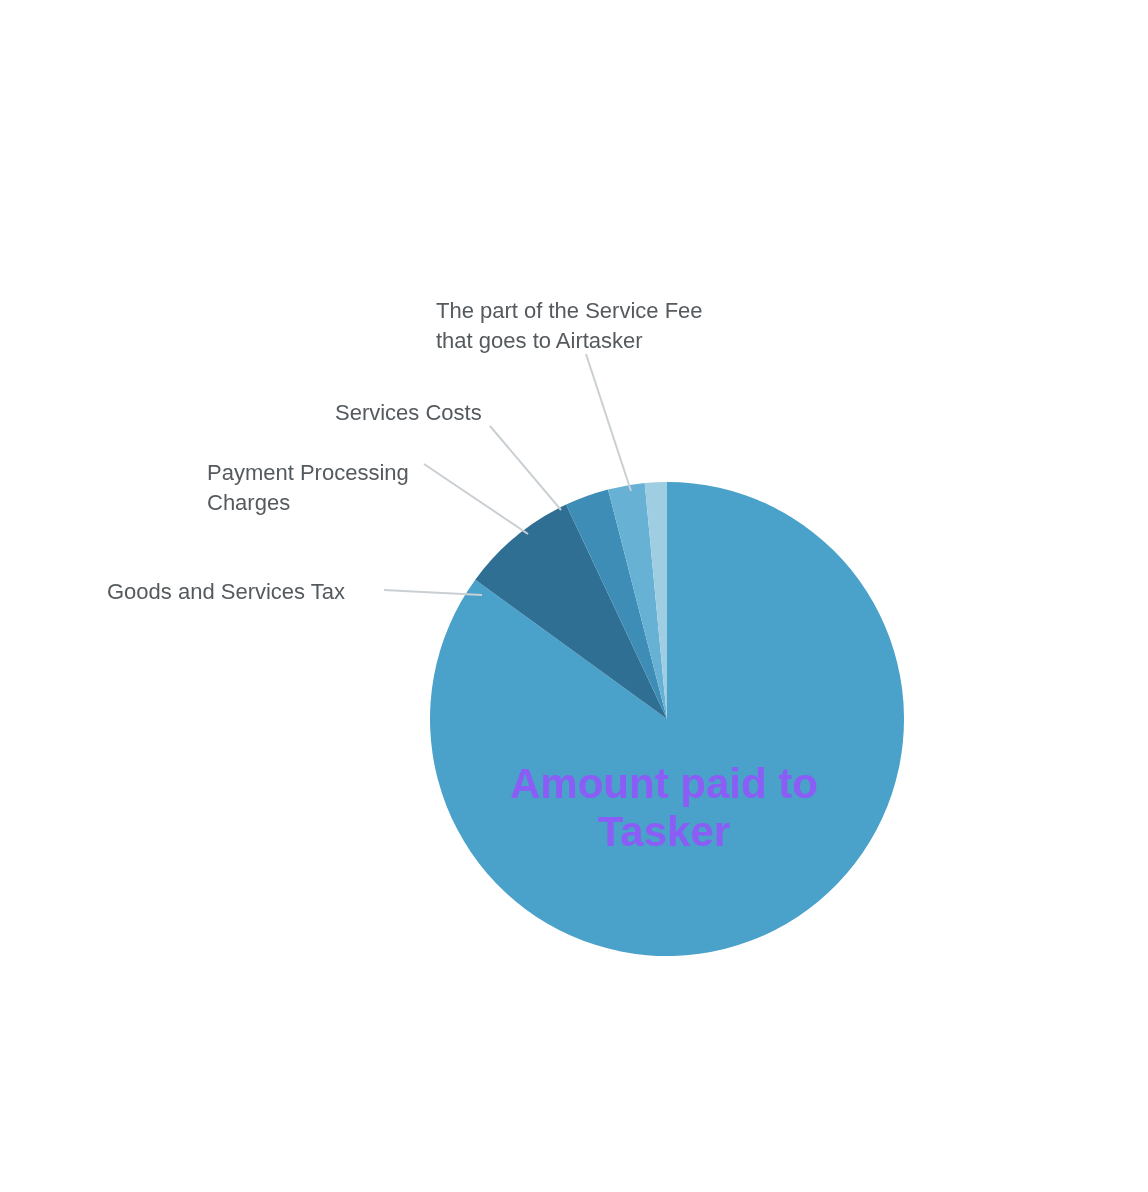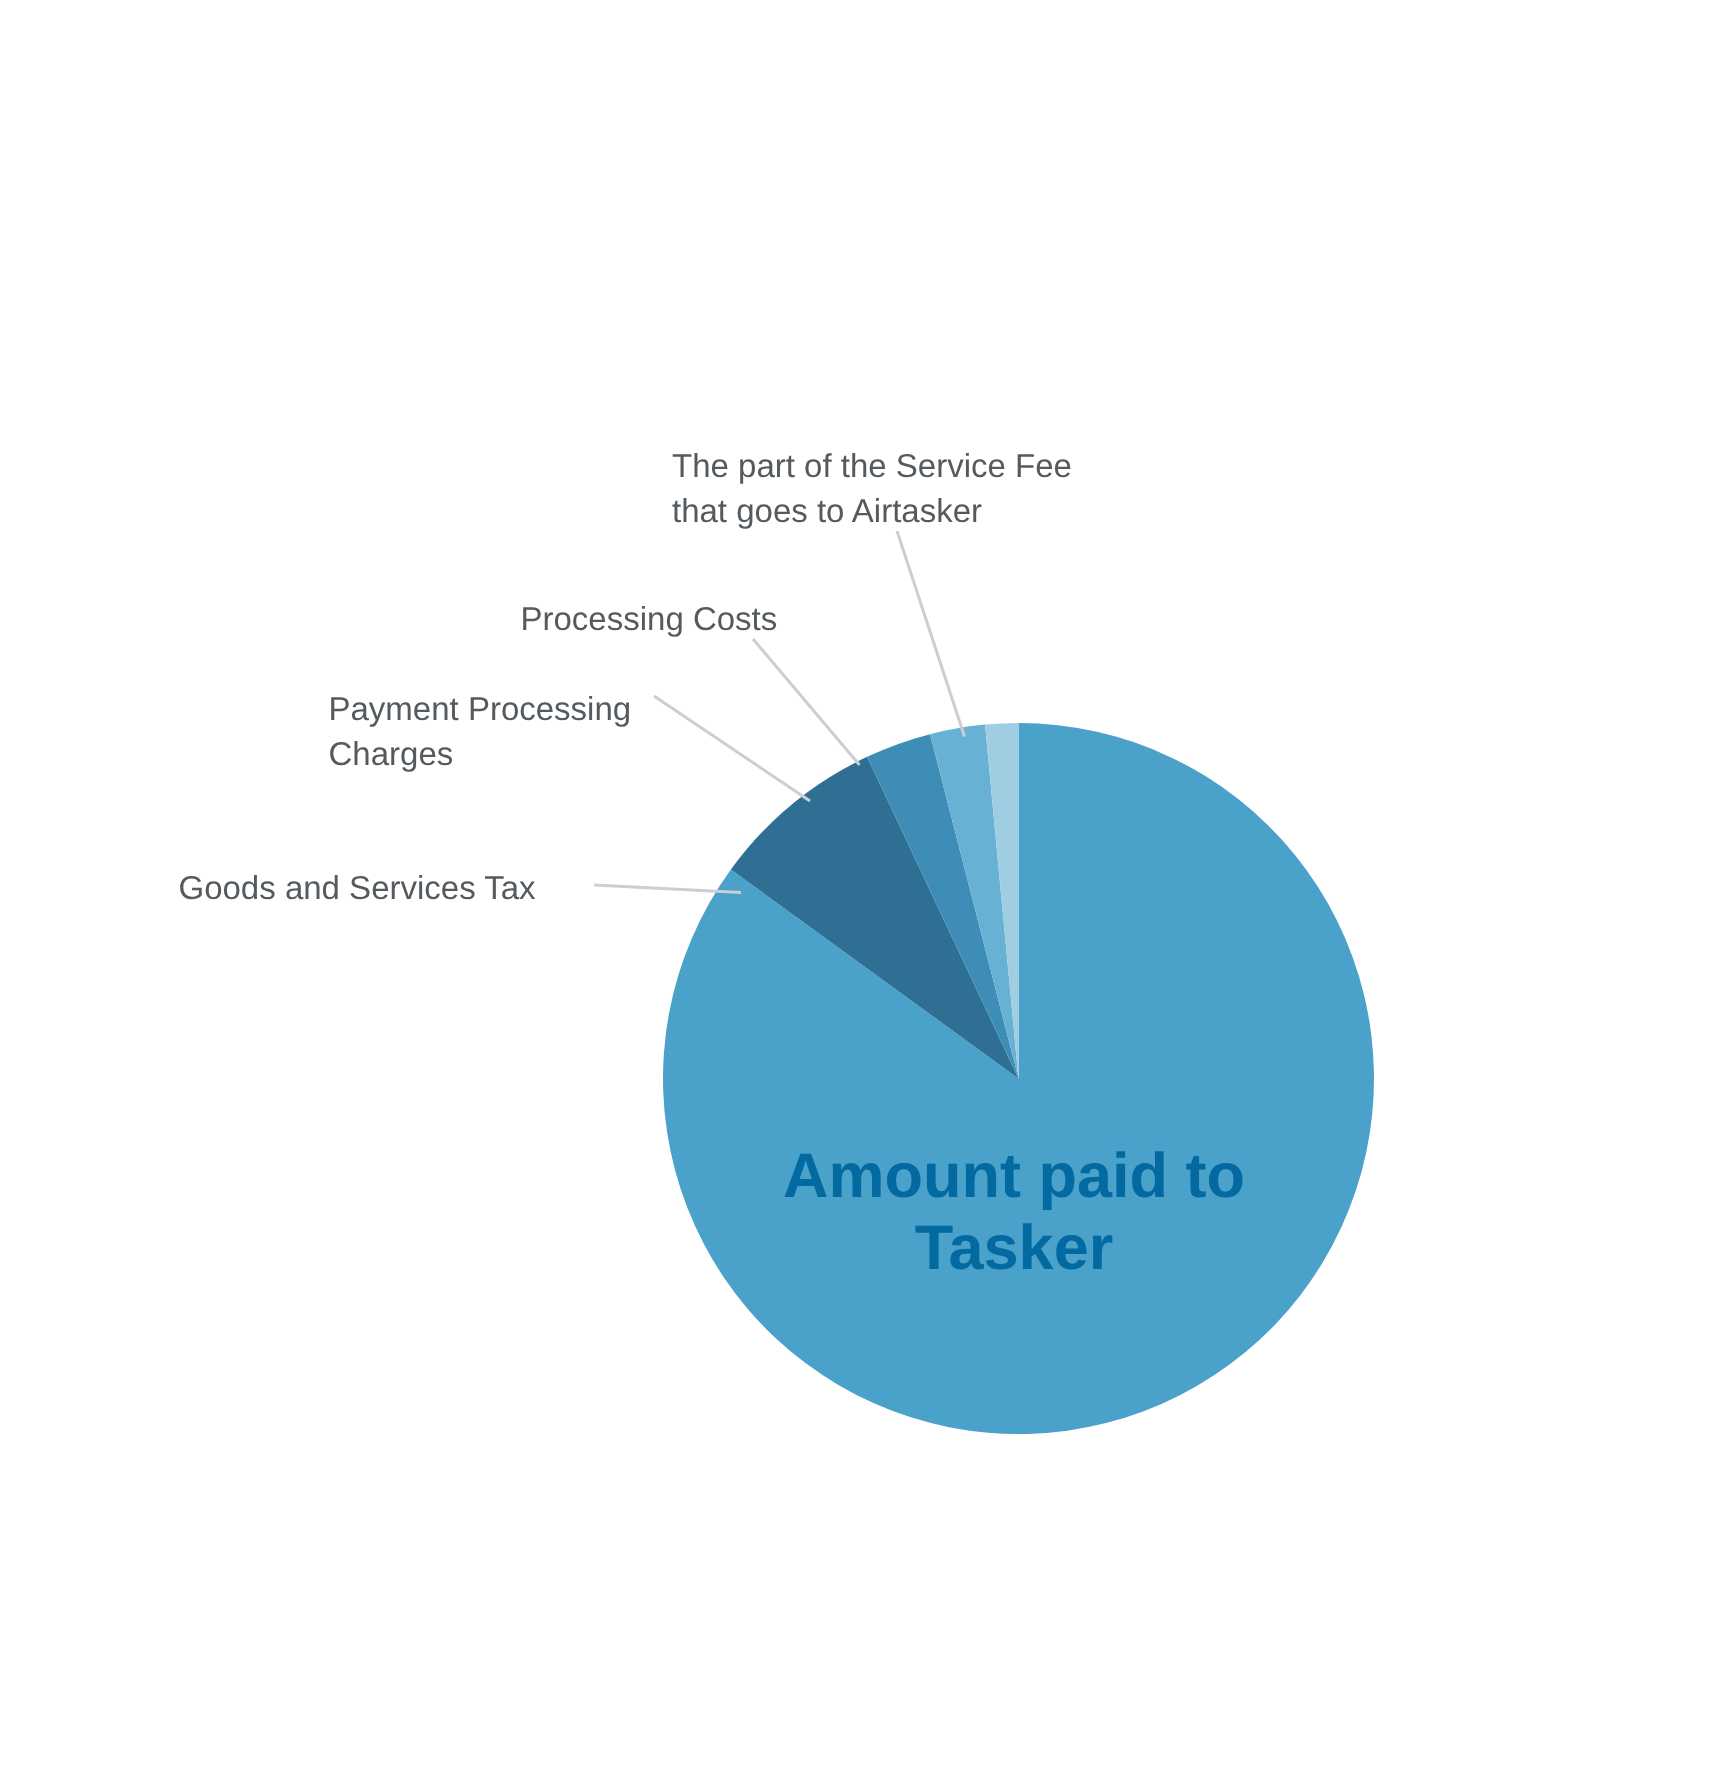--- a/index.html
+++ b/index.html
@@ -9,21 +9,21 @@
     }
     body {
       width: 1148px;
       height: 1192px;
       background: #ffffff;
       font-family: -apple-system, BlinkMacSystemFont, "Segoe UI", Helvetica, Arial, sans-serif;
       position: relative;
     }
     .chart-container {
       position: absolute;
-      left: 16px;
+      left: 4px;
       top: 0;
       width: 1060px;
       height: 1192px;
     }
     .pie {
       position: absolute;
       left: 426px;
       top: 482px;
       width: 474px;
       height: 474px;
@@ -60,21 +60,21 @@
       stroke: #c9cfd3;
       stroke-width: 2;
       fill: none;
     }
     .center-label {
       position: absolute;
       left: 480px;
       top: 760px;
       width: 360px;
       text-align: center;
-      color: #0369a1;
+      color: #8b5cf6;
       font-size: 42px;
       font-weight: 600;
       line-height: 1.15;
     }
   </style>
 </head>
 <body>
 
 <div class="chart-container">
 
@@ -89,19 +89,19 @@
   </svg>
 
   <svg width="1148" height="1192" style="position:absolute;left:0;top:0;pointer-events:none">
     <line class="leader" x1="627" y1="491" x2="582" y2="354"></line>
     <line class="leader" x1="557" y1="510" x2="486" y2="426"></line>
     <line class="leader" x1="524" y1="534" x2="420" y2="464"></line>
     <line class="leader" x1="478" y1="595" x2="380" y2="590"></line>
   </svg>
 
   <div class="label label-airtasker">The part of the Service Fee that goes to Airtasker</div>
-  <div class="label label-insurance">Processing Costs</div>
+  <div class="label label-insurance">Services Costs</div>
   <div class="label label-gst">Goods and Services Tax</div>
   <div class="label label-payment">Payment Processing Charges</div>
 
   <div class="center-label">Amount paid to Tasker</div>
 
 </div>
 
 </body></html>

